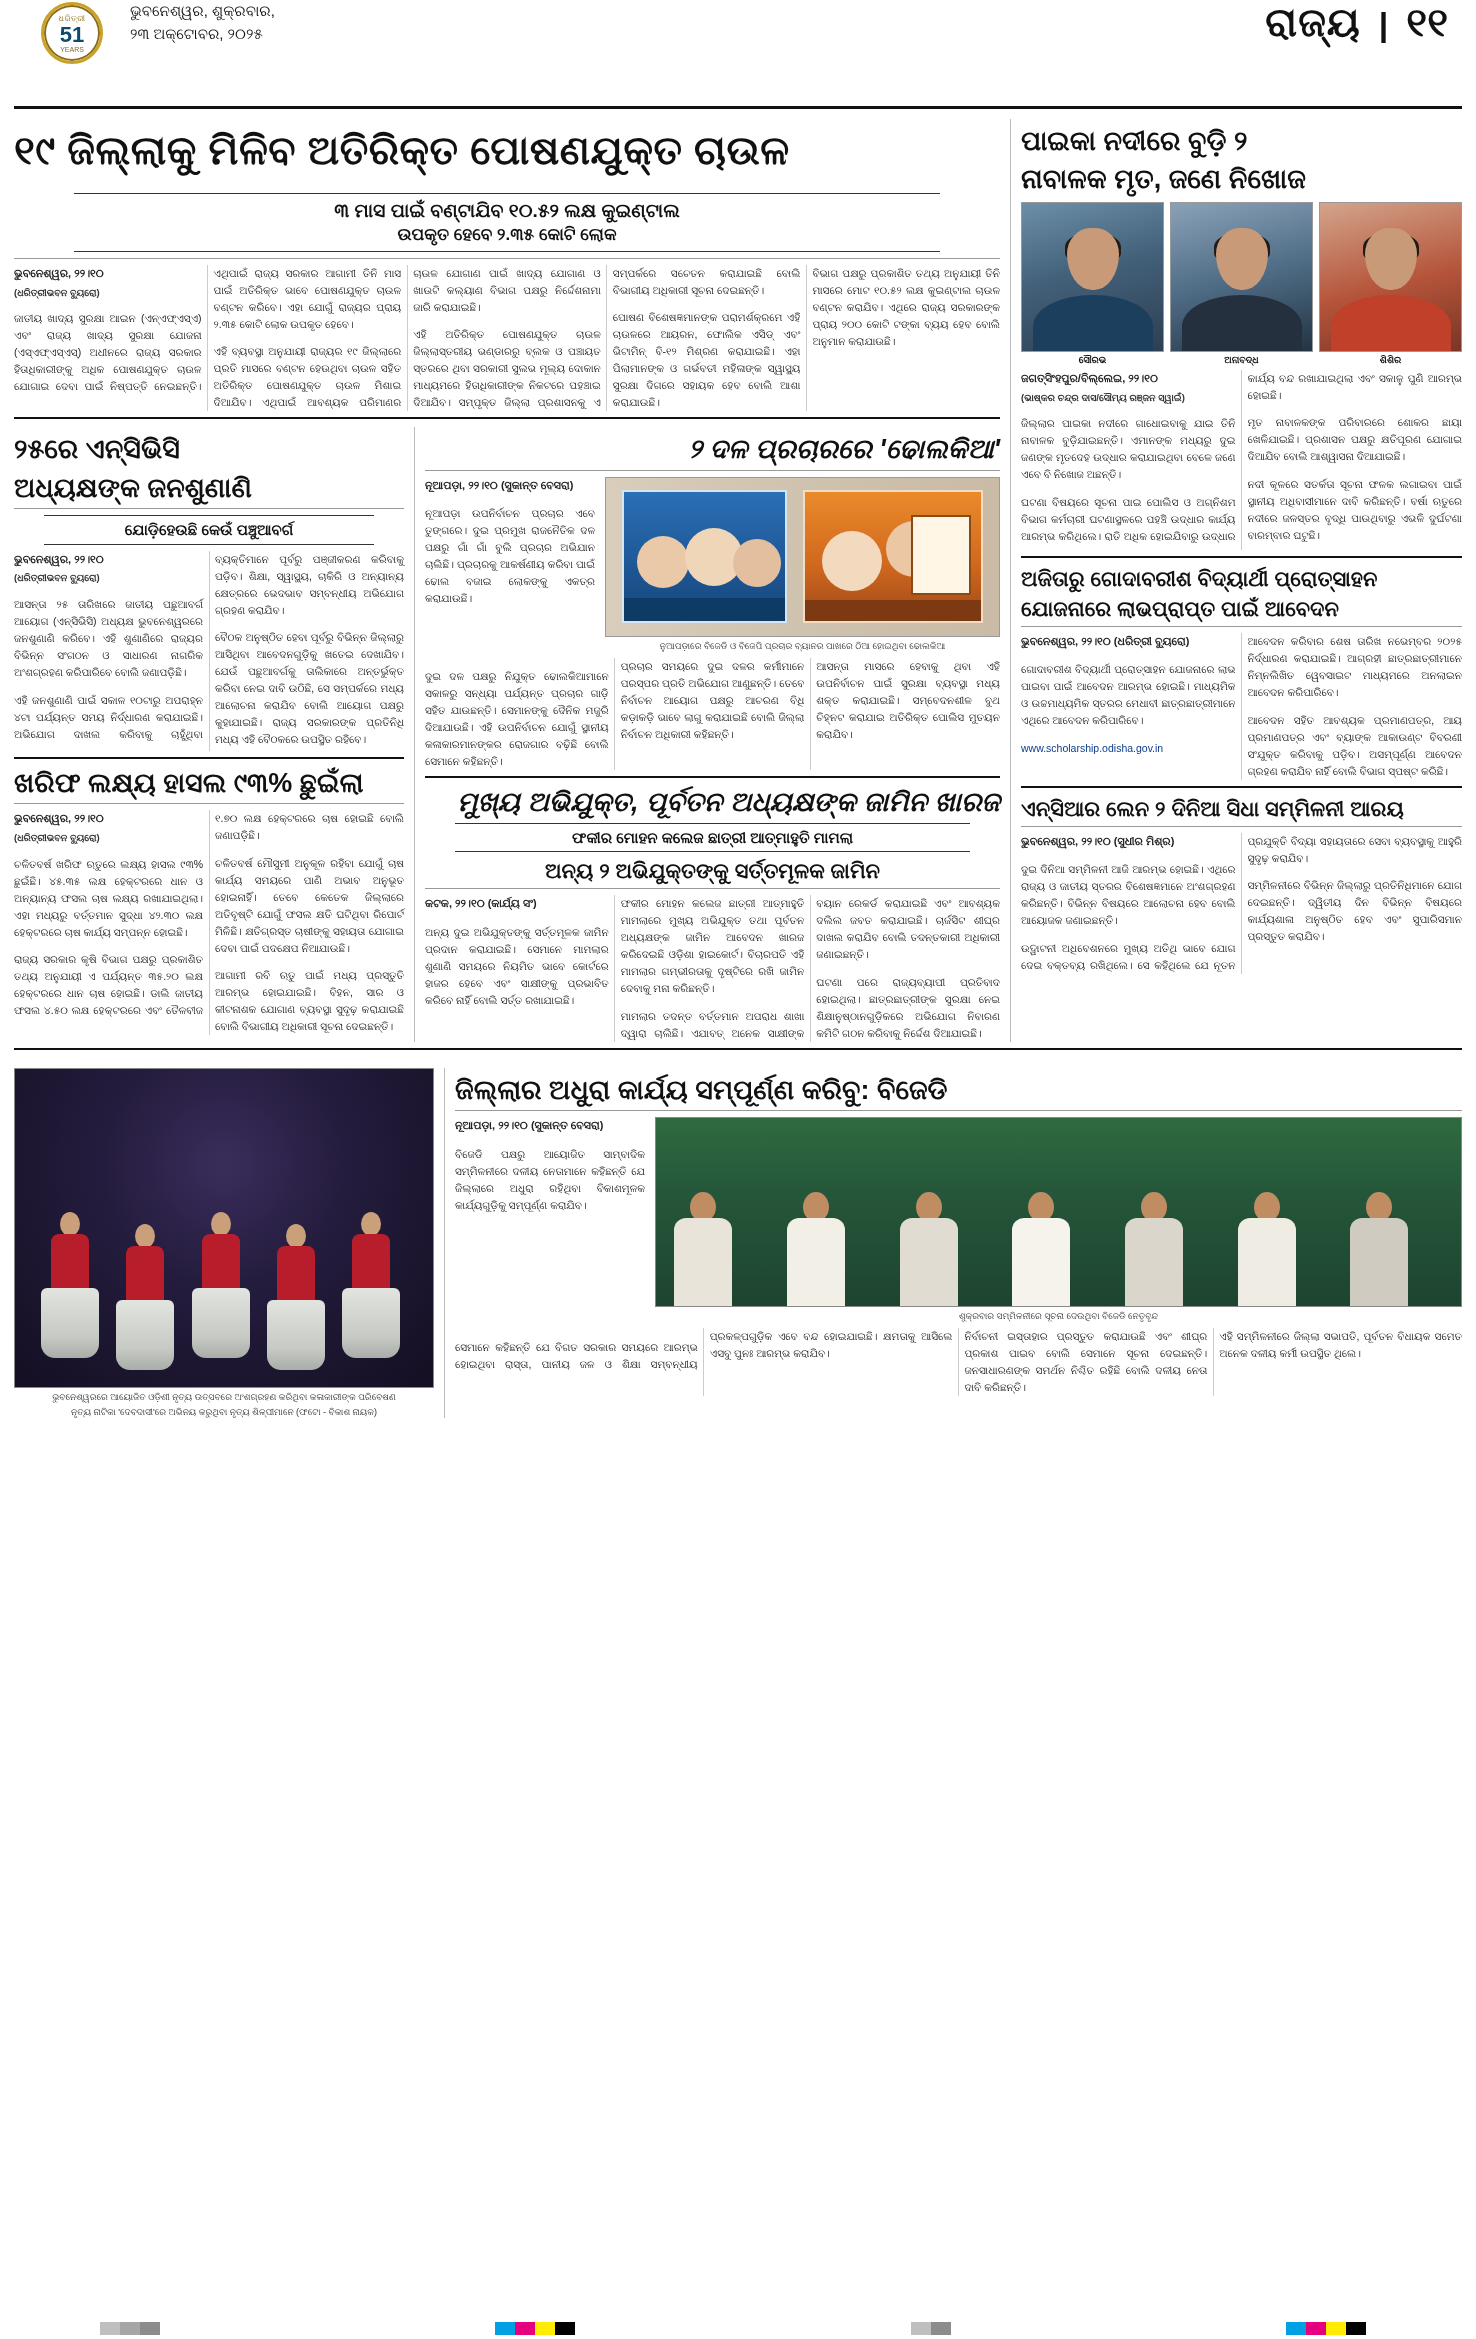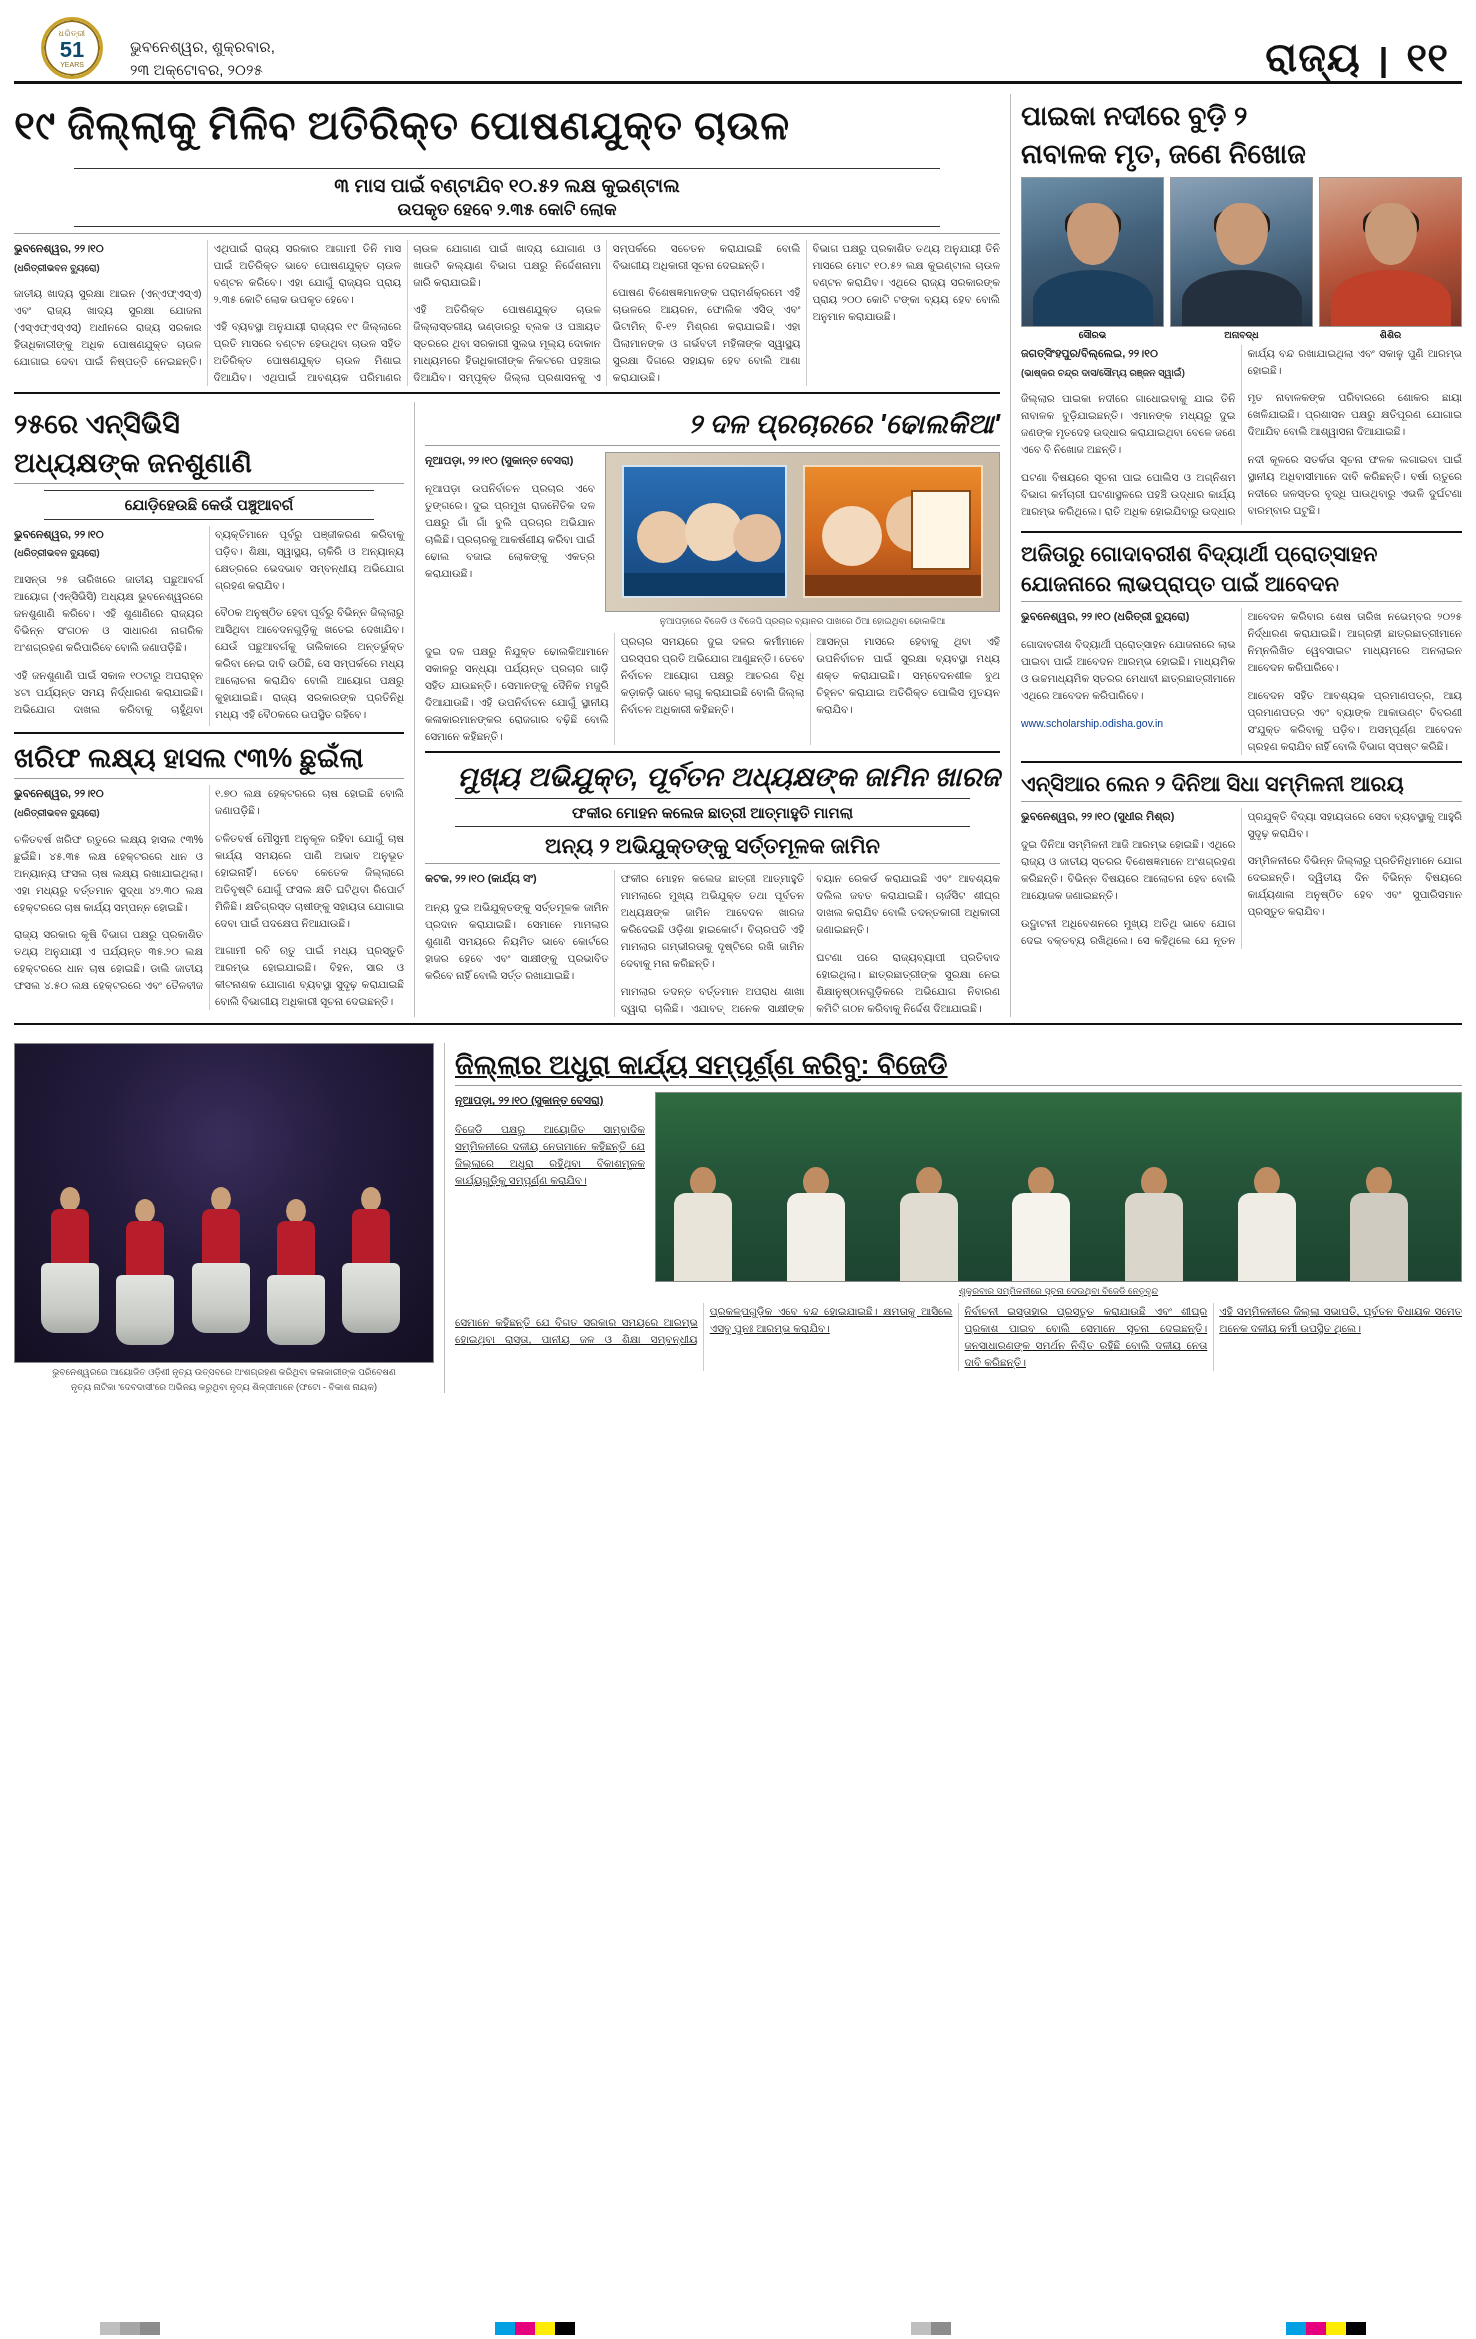--- a/index.html
+++ b/index.html
@@ -8,21 +8,21 @@
     width:1476px; height:2339px;
     background:#ffffff;
     font-family:"Liberation Sans", sans-serif;
     color:#111;
     position:relative;
     overflow:hidden;
   }
   .page { width:1476px; height:2339px; position:relative; padding:0 14px; }
 
   
-  .masthead { display:flex; align-items:flex-end; height:84px; border-bottom:3px solid #111; padding:0 6px; }
+  .masthead { display:flex; align-items:flex-start; height:109px; border-bottom:3px solid #111; padding:0 6px; }
   .logo-badge { width:104px; height:66px; display:flex; align-items:center; justify-content:center; }
   .badge-circle {
     width:62px; height:62px; border-radius:50%;
     border:3px solid #c9a227; background:#fff;
     display:flex; flex-direction:column; align-items:center; justify-content:center;
     box-shadow:0 0 0 2px #8a6d1a inset;
   }
   .badge-top { font-size:8px; color:#8a6d1a; letter-spacing:0.5px; }
   .badge-num { font-size:22px; font-weight:bold; color:#0c4a6e; line-height:1; }
   .badge-bot { font-size:7px; color:#8a6d1a; }
@@ -344,21 +344,21 @@
         <div class="dancer" style="left:78%;">
             <div class="d-head"></div>
             <div class="d-body"></div>
             <div class="d-skirt"></div>
           </div>
       </div>
       <div class="cap">ଭୁବନେଶ୍ୱରରେ ଆୟୋଜିତ ଓଡ଼ିଶୀ ନୃତ୍ୟ ଉତ୍ସବରେ ଅଂଶଗ୍ରହଣ କରିଥିବା କଳାକାରୀଙ୍କ ପରିବେଷଣ</div>
       <div class="cap">ନୃତ୍ୟ ନାଟିକା 'ଦେବଦାସୀ'ରେ ଅଭିନୟ କରୁଥିବା ନୃତ୍ୟ ଶିଳ୍ପୀମାନେ (ଫଟୋ - ବିକାଶ ନାୟକ)</div>
     </div>
 
-    <div style="flex:1; border-left:1px solid #bbb; padding-left:10px;text-decoration:underline;">
+    <div style="flex:1; border-left:1px solid #bbb; padding-left:10px;">
       <h2 class="head2">ଜିଲ୍ଲାର ଅଧୁରା କାର୍ଯ୍ୟ ସମ୍ପୂର୍ଣ୍ଣ କରିବୁ: ବିଜେଡି</h2>
       <div class="rule-thin"></div>
       <div style="display:flex; gap:10px;">
         <div style="width:190px;" class="body-text">
           <span class="dateline">ନୂଆପଡ଼ା, ୨୨।୧୦ (ସୁକାନ୍ତ ବେସରା)</span>
           <p>ବିଜେଡି ପକ୍ଷରୁ ଆୟୋଜିତ ସାମ୍ବାଦିକ ସମ୍ମିଳନୀରେ ଦଳୀୟ ନେତାମାନେ କହିଛନ୍ତି ଯେ ଜିଲ୍ଲାରେ ଅଧୁରା ରହିଥିବା ବିକାଶମୂଳକ କାର୍ଯ୍ୟଗୁଡ଼ିକୁ ସମ୍ପୂର୍ଣ୍ଣ କରାଯିବ।</p>
         </div>
         <div style="flex:1;">
           <div class="group-photo">
             <div class="gp-person" style="left:2%;">

